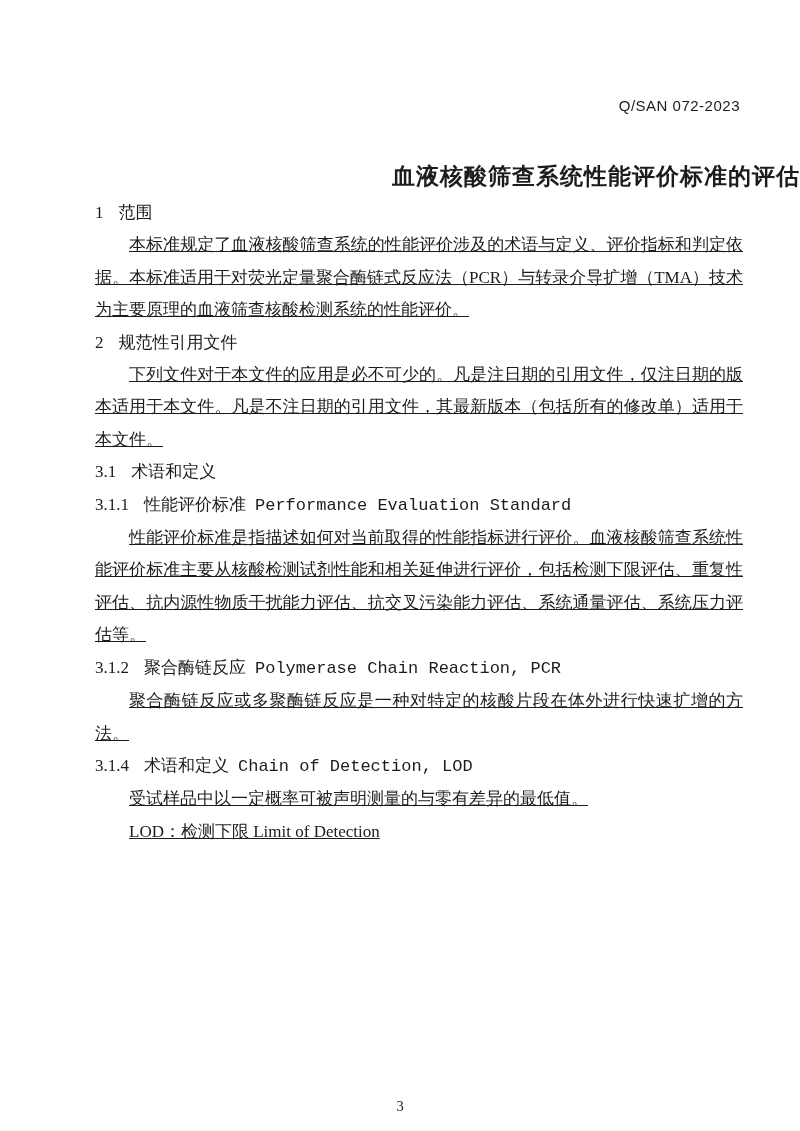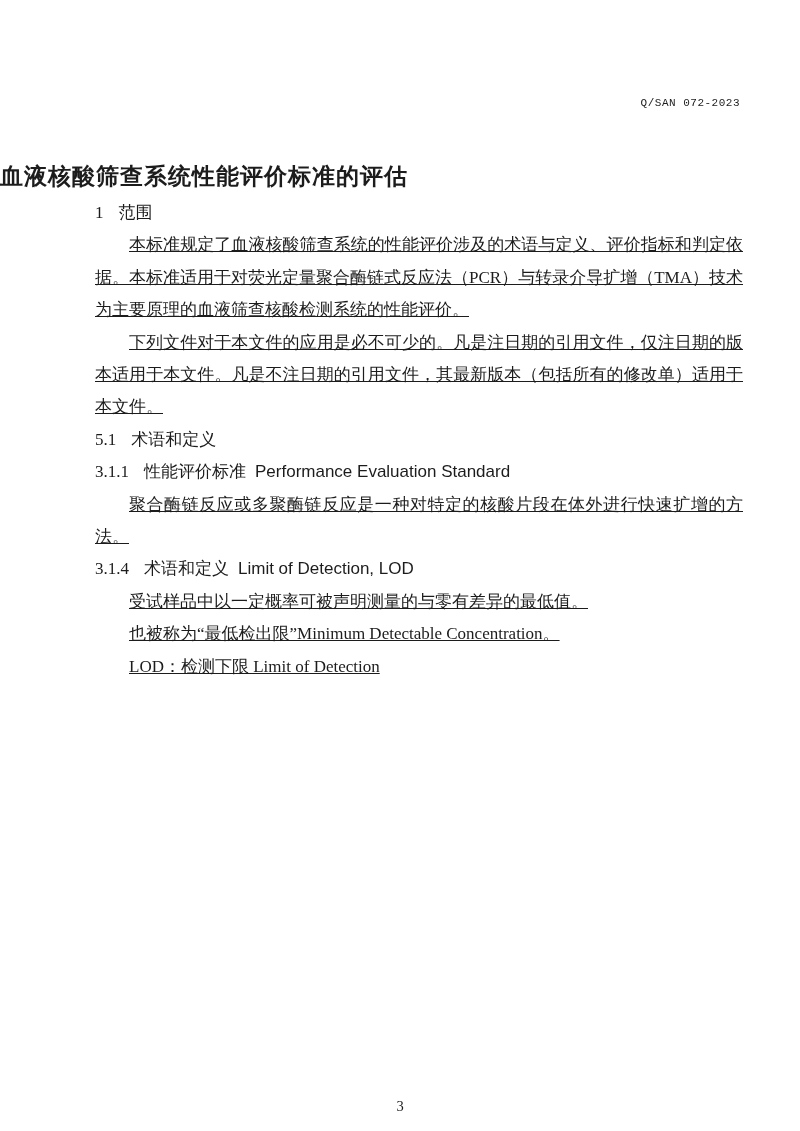--- a/index.html
+++ b/index.html
@@ -4,76 +4,82 @@
 <style>
   * { margin:0; padding:0; box-sizing:border-box; }
   html, body { background:#ffffff; }
   body {
     width:800px; height:1131px; position:relative; overflow:hidden;
     font-family:"Liberation Serif","DejaVu Serif",serif;
     color:#1c1c1c;
   }
   .doc-code {
     position:absolute; top:97px; right:60px;
-    font-family:Liberation Mono, monospace;
-    font-size:11px; letter-spacing:0.5px;
+    font-family:Liberation Sans, sans-serif;
+    font-size:15px; letter-spacing:0.5px;
   }
   .doc-title {
     position:absolute; top:161px; left:0; width:100%;
-    text-align:left;
+    text-align:right;
     font-family:"Liberation Sans","DejaVu Sans",sans-serif;
     font-size:23px; font-weight:bold; letter-spacing:1px;
   }
   .content {
     position:absolute; top:197px; left:95px; width:648px;
     font-size:17px; line-height:32.4px; text-align:justify;
   }
   .h {
     font-family:"Liberation Sans","DejaVu Sans",sans-serif;
     text-align:left;
   }
   .h .num { font-family:"Liberation Serif","DejaVu Serif",serif; display:inline-block; margin-right:15px; }
-  .h .en  { font-family:Liberation Sans, sans-serif; margin-left:9px; }
+  .h .en  { font-family:Liberation Mono, monospace; margin-left:9px; }
   .para { text-indent:2em;text-decoration:underline; }
   .page-num {
     position:absolute; top:1098px; left:0; width:100%;
     text-align:center; font-size:14.5px;
   }
 </style>
 </head>
 <body>
 
 <div class="doc-code">Q/SAN 072-2023</div>
 
 <h1 class="doc-title">血液核酸筛查系统性能评价标准的评估</h1>
 
 <div class="content">
 
   <div class="h">
     <span class="num">1</span><span class="cn">范围</span>
   </div>
   <p class="para">本标准规定了血液核酸筛查系统的性能评价涉及的术语与定义、评价指标和判定依据。本标准适用于对荧光定量聚合酶链式反应法（PCR）与转录介导扩增（TMA）技术为主要原理的血液筛查核酸检测系统的性能评价。</p>
 
+  <div class="h">
+    <span class="num">2</span><span class="cn">规范性引用文件</span>
+  </div>
   <p class="para">下列文件对于本文件的应用是必不可少的。凡是注日期的引用文件，仅注日期的版本适用于本文件。凡是不注日期的引用文件，其最新版本（包括所有的修改单）适用于本文件。</p>
 
 
   <div class="h">
-    <span class="num">5.1</span><span class="cn">术语和定义</span>
+    <span class="num">3.1</span><span class="cn">术语和定义</span>
   </div>
 
   <div class="h">
     <span class="num">3.1.1</span><span class="cn">性能评价标准</span><span class="en">Performance Evaluation Standard</span>
   </div>
+  <p class="para">性能评价标准是指描述如何对当前取得的性能指标进行评价。血液核酸筛查系统性能评价标准主要从核酸检测试剂性能和相关延伸进行评价，包括检测下限评估、重复性评估、抗内源性物质干扰能力评估、抗交叉污染能力评估、系统通量评估、系统压力评估等。</p>
 
+  <div class="h">
+    <span class="num">3.1.2</span><span class="cn">聚合酶链反应</span><span class="en">Polymerase Chain Reaction, PCR</span>
+  </div>
   <p class="para">聚合酶链反应或多聚酶链反应是一种对特定的核酸片段在体外进行快速扩增的方法。</p>
 
 
   <div class="h">
-    <span class="num">3.1.4</span><span class="cn">术语和定义</span><span class="en">Limit of Detection, LOD</span>
+    <span class="num">3.1.4</span><span class="cn">术语和定义</span><span class="en">Chain of Detection, LOD</span>
   </div>
   <p class="para">受试样品中以一定概率可被声明测量的与零有差异的最低值。</p>
-  <p class="para">也被称为“最低检出限”Minimum Detectable Concentration。</p>
 
   <p class="para">LOD：检测下限 Limit of Detection</p>
 
 </div>
 
 <div class="page-num">3</div>
 
 </body></html>

